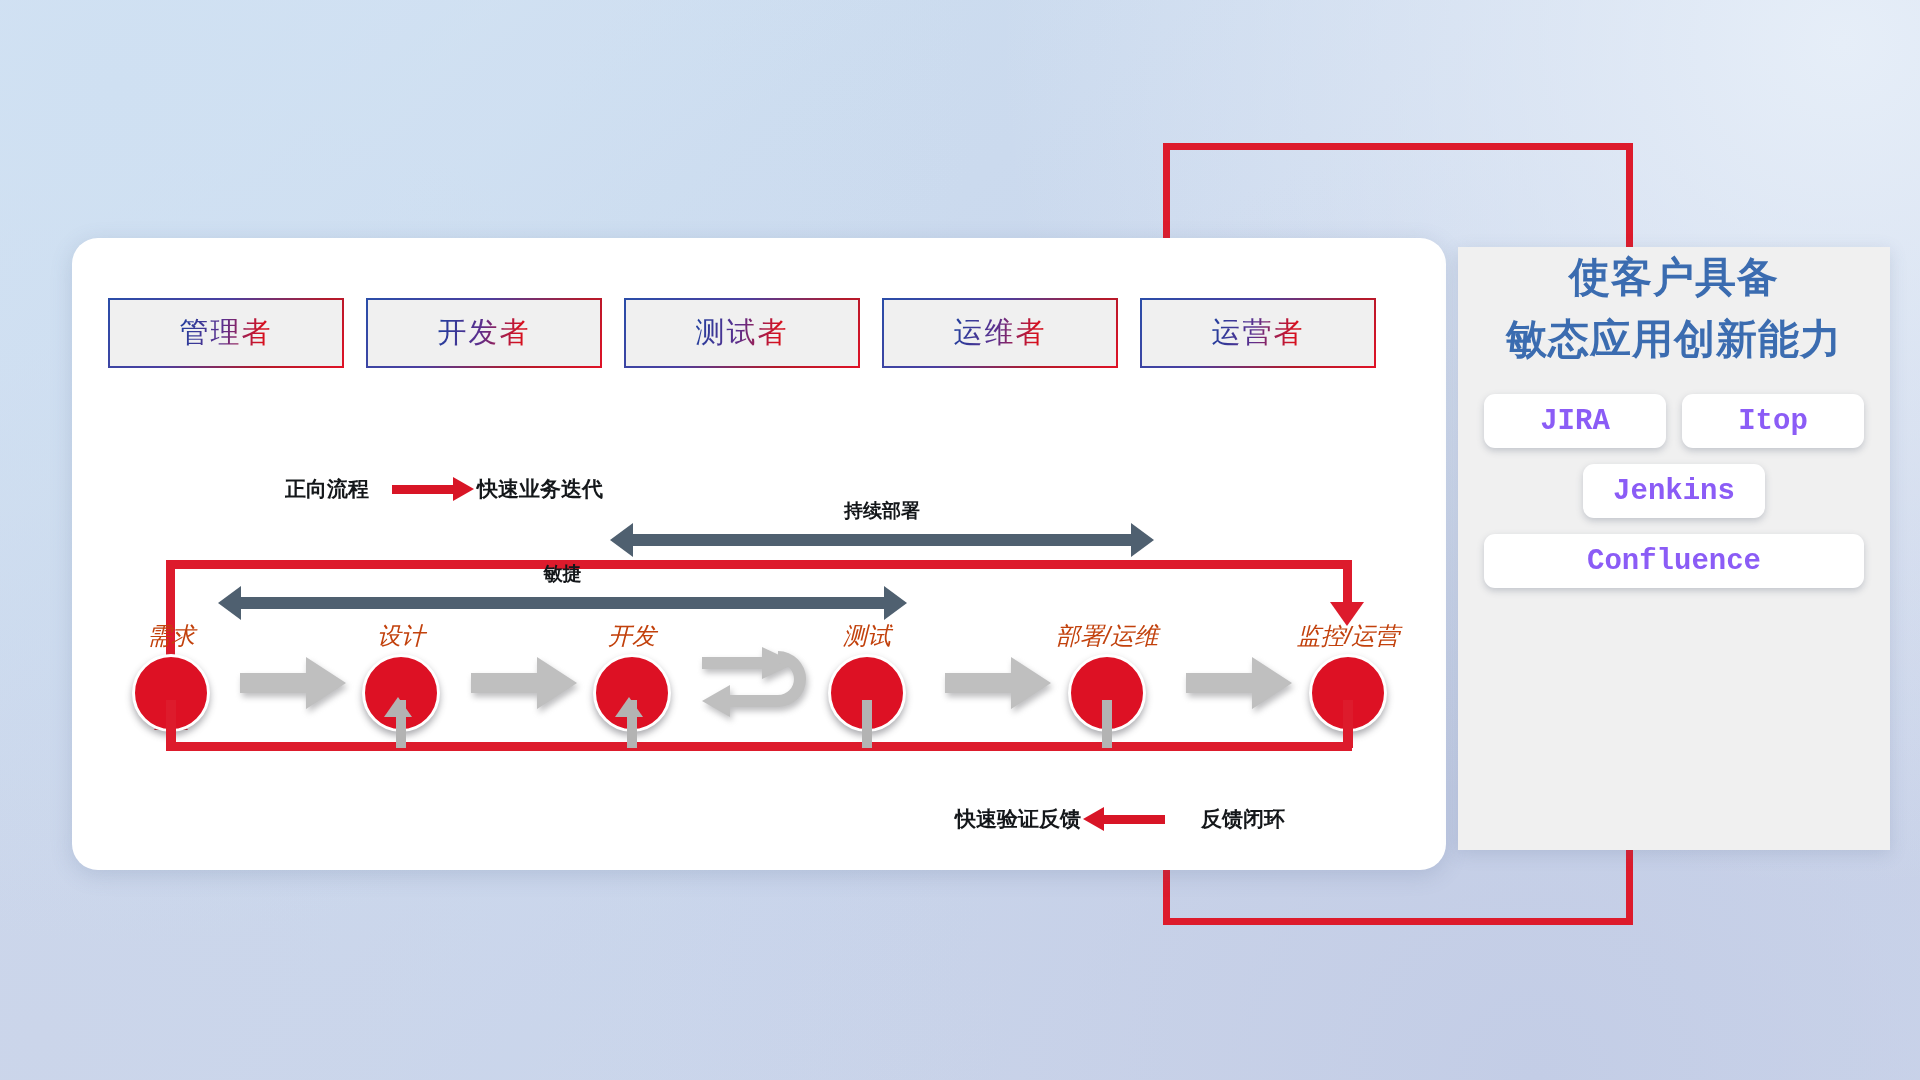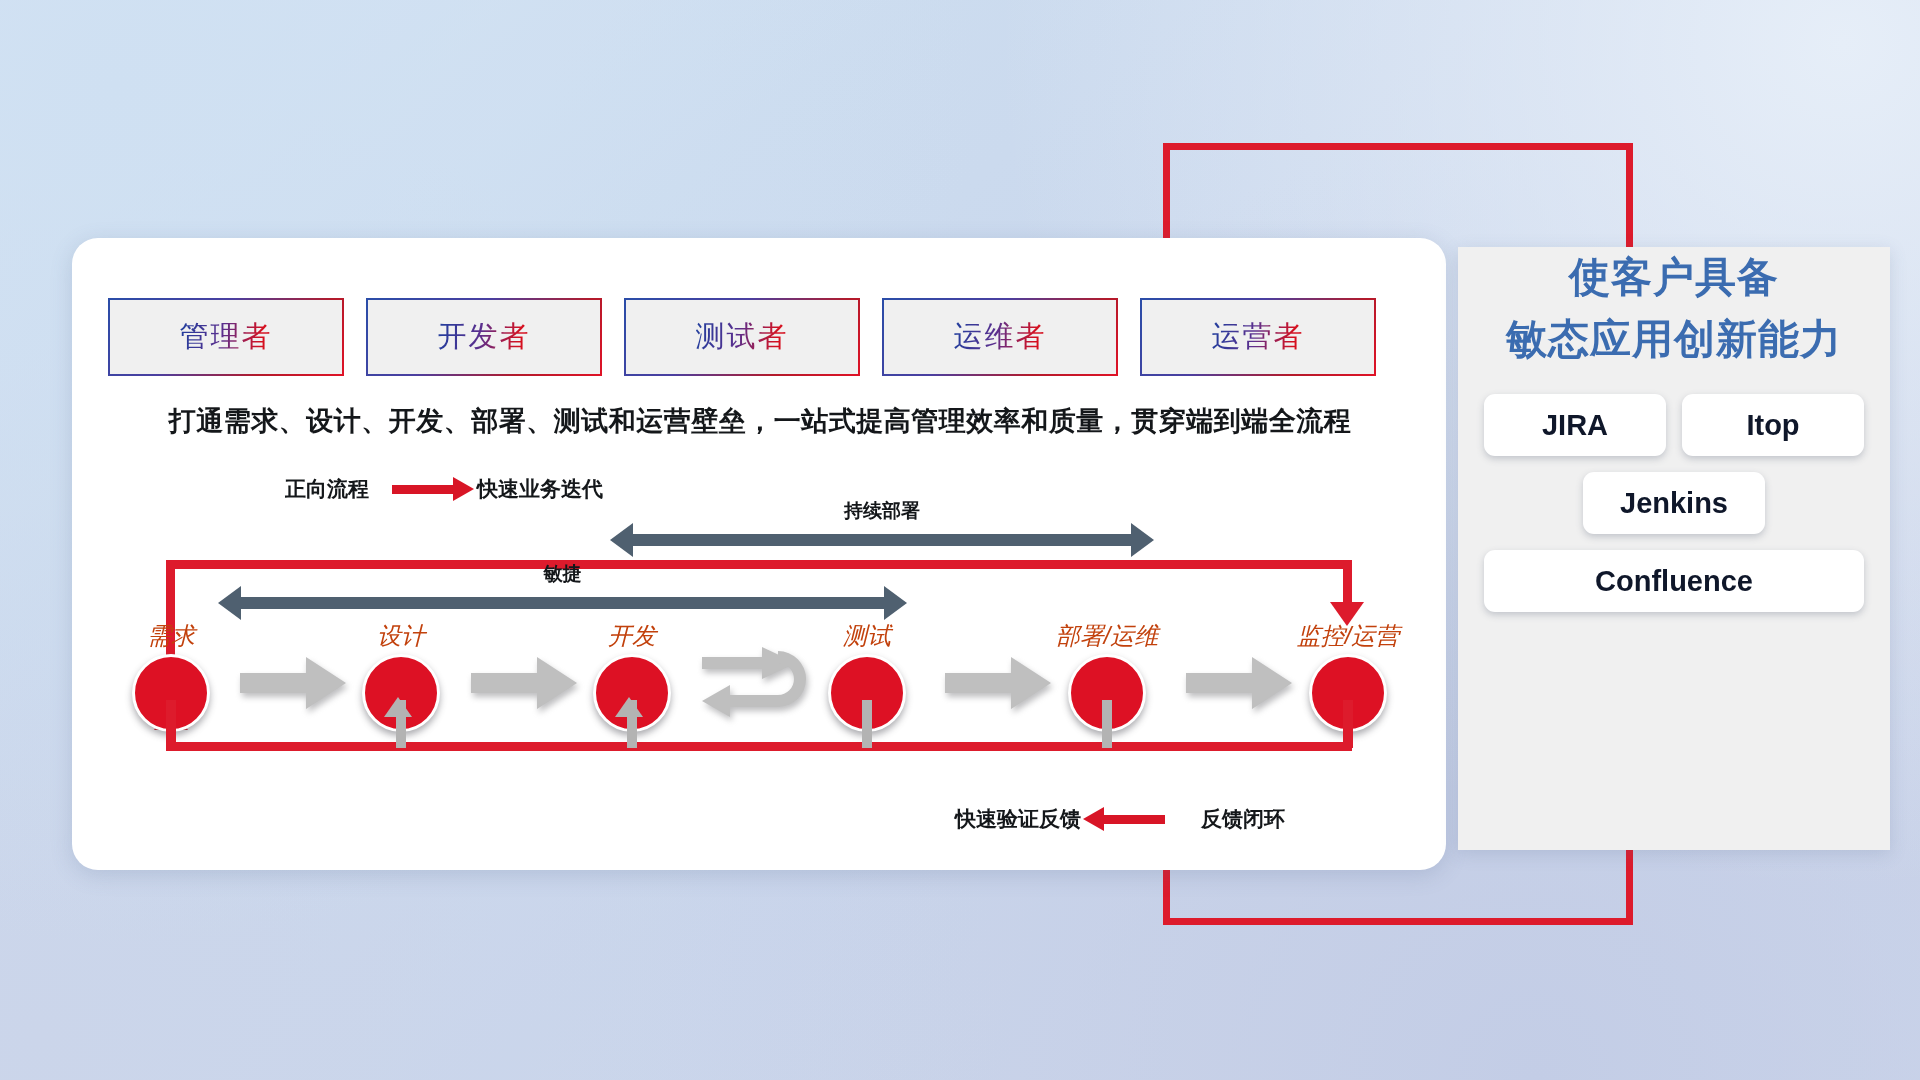--- a/index.html
+++ b/index.html
@@ -24,21 +24,21 @@
   
   #main-card{
     position:absolute;left:72px;top:238px;width:1374px;height:632px;
     background:#ffffff;border-radius:26px;
     box-shadow:0 5px 22px rgba(80,100,140,.20);
   }
 
   
   #roles{position:absolute;left:110px;top:300px;display:flex;gap:26px;z-index:5;}
   .role-box{
-    width:232px;height:74px;background:#f0f0f0;
+    width:232px;height:66px;background:#f0f0f0;
     display:flex;align-items:center;justify-content:center;
     position:relative;
   }
   .role-box::before{
     content:"";position:absolute;inset:-2px;
     background:linear-gradient(135deg,#2a4da8 0%,#4a3fa0 40%,#b31a2b 72%,#e01226 100%);
     z-index:-1;
   }
   .role-label{
     font-size:29px;font-weight:400;letter-spacing:2px;
@@ -131,25 +131,26 @@
   #right-panel{
     position:absolute;left:1458px;top:247px;width:432px;height:603px;
     background:#f0f0f0;box-shadow:0 4px 16px rgba(80,100,140,.18);
   }
   #panel-title{text-align:center;}
   .panel-title-line{
     font-size:41px;font-weight:bold;color:#3b6cb0;line-height:1.5;letter-spacing:1px;
   }
   #tools{display:flex;flex-wrap:wrap;gap:16px 16px;padding:24px 22px 0;justify-content:center;}
   .tool-btn{
-    background:#ffffff;border-radius:11px;height:62px;
+    background:#ffffff;border-radius:11px;height:54px;
     display:flex;align-items:center;justify-content:center;
-    font-size:29px;font-weight:bold;color:#0f172a;
+    font-size:29px;font-weight:bold;color:#8b5cf6;
     box-shadow:0 3px 7px rgba(90,100,120,.30);
     width:182px;
+    font-family:Liberation Mono, monospace;
   }
   .tool-btn.wide{width:380px;}
 </style>
 </head>
 <body>
 
 <div id="stage">
 
   <div class="bracket" id="bracket-top"></div>
   <div class="bracket" id="bracket-bottom"></div>
@@ -167,21 +168,20 @@
       <span class="role-label">测试者</span>
     </div>
     <div class="role-box">
       <span class="role-label">运维者</span>
     </div>
     <div class="role-box">
       <span class="role-label">运营者</span>
     </div>
   </div>
 
-  <div id="headline">打通需求、设计、开发、部署、测试和运营壁垒，一站式提高管理效率和质量，贯穿端到端全流程</div>
 
   <div id="legend-forward">
     <span class="legend-txt">正向流程</span>
     <span class="arrow-right-red"></span>
     <span class="legend-txt" style="">快速业务迭代</span>
   </div>
 
   <div class="span-label" id="label-cd">持续部署</div>
   <div class="dbl-arrow" id="arrow-cd"></div>
 

